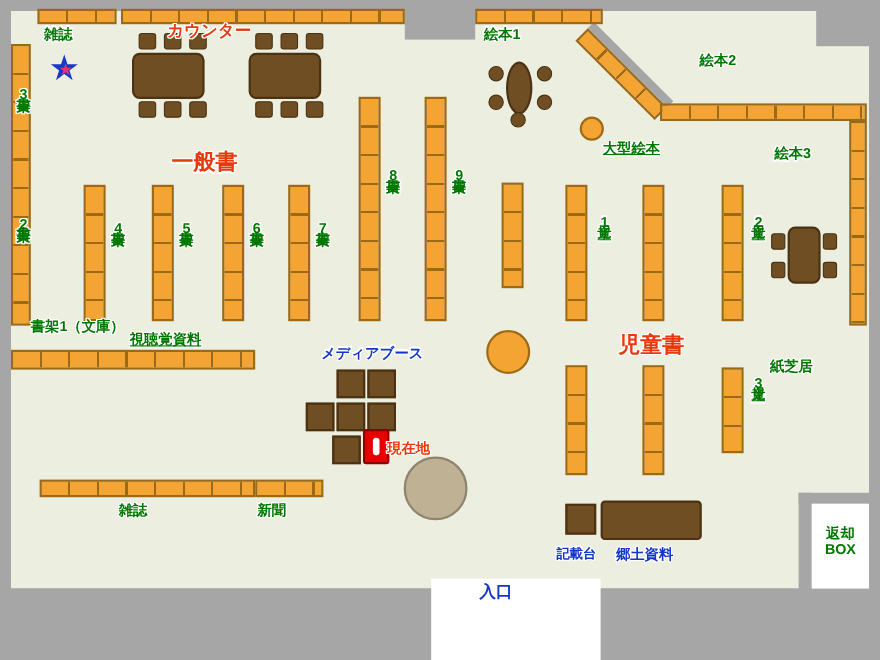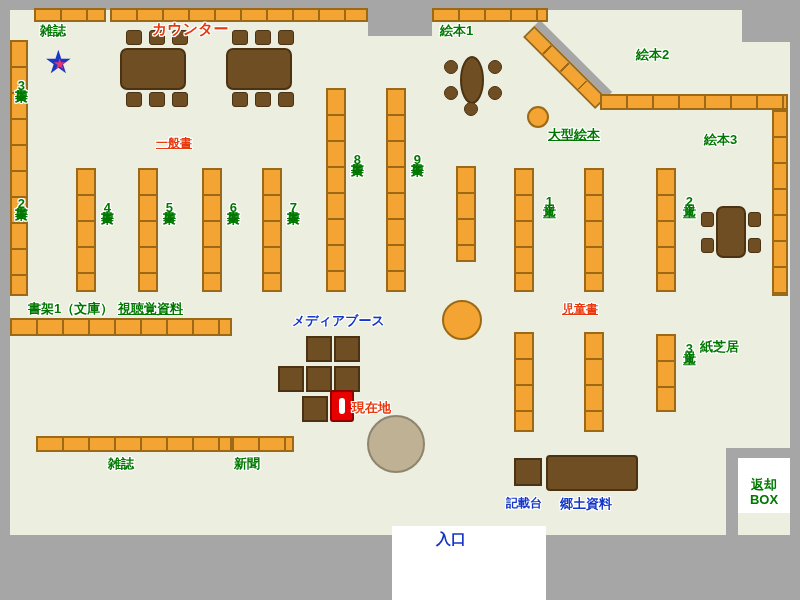--- a/index.html
+++ b/index.html
@@ -26,26 +26,26 @@
         border:2px solid #8E0000;box-sizing:border-box;border-radius:3px;}
   .here-inner{position:absolute;left:7px;top:6px;width:6px;height:16px;background:#FFFFFF;border-radius:3px;}
   .diag{position:absolute;left:540px;top:20px;width:102px;height:24px;transform:rotate(45deg);transform-origin:0 0;}
   .dwall{position:absolute;left:0;top:0;width:102px;height:8px;background:#A6A6A6;}
   .dshelf{position:absolute;left:0;top:8px;width:102px;height:16px;box-sizing:border-box;border:2px solid #9C6A16;
           background:repeating-linear-gradient(to right,#F4A432 0 23px,#9C6A16 23px 25px);}
   .lbl{position:absolute;font-weight:bold;font-size:13px;line-height:1.15;white-space:nowrap;
        text-shadow:1px 1px 0 #fff,-1px -1px 0 #fff,1px -1px 0 #fff,-1px 1px 0 #fff,
                    0 1px 0 #fff,0 -1px 0 #fff,1px 0 0 #fff,-1px 0 0 #fff;}
   .g{color:#007800;} .r{color:#E8380D;} .b{color:#1436C8;} .w{color:#FFFFFF;text-shadow:none;}
-  .big{font-size:12px;text-decoration:underline;} .med{font-size:15px;}
+  .big{font-size:20px;} .med{font-size:15px;}
   .vert{writing-mode:vertical-rl;text-orientation:upright;}
   .star{position:absolute;left:44px;top:44px;width:36px;height:36px;}
   .star-outer{position:absolute;left:0;top:0;font-size:32px;line-height:36px;color:#1838C8;}
   .star-inner{position:absolute;left:9px;top:2px;font-size:15px;line-height:36px;color:#E8336E;}
-  .retbox{position:absolute;left:738px;top:458px;width:52px;height:55px;background:#FFFFFF;
+  .retbox{position:absolute;left:738px;top:458px;width:52px;height:77px;background:#FFFFFF;
           text-align:center;padding-top:20px;box-sizing:border-box;}
 </style>
 </head>
 <body>
 
 <div class="map">
   <div class="floor"></div>
 
   <div class="wall" style="left:0;top:0;width:800px;height:10px;"></div>
   <div class="wall" style="left:0;top:0;width:10px;height:600px;"></div>
@@ -156,30 +156,30 @@
   <div class="lbl g vert" style="left:13px;top:78px;">書架3</div>
   <div class="lbl g vert" style="left:13px;top:196px;">書架2</div>
 
   <div class="lbl r big" style="left:156px;top:137px;">一般書</div>
   <div class="lbl g vert" style="left:99px;top:200px;">書架4</div>
   <div class="lbl g vert" style="left:161px;top:200px;">書架5</div>
   <div class="lbl g vert" style="left:225px;top:200px;">書架6</div>
   <div class="lbl g vert" style="left:285px;top:200px;">書架7</div>
   <div class="lbl g vert" style="left:349px;top:152px;">書架8</div>
   <div class="lbl g vert" style="left:409px;top:152px;">書架9</div>
-  <div class="lbl g" style="left:28px;top:302px;">書架1（文庫）</div>
+  <div class="lbl g" style="left:28px;top:290px;">書架1（文庫）</div>
   <div class="lbl g" style="left:118px;top:302px;text-decoration:underline;">視聴覚資料</div>
 
   <div class="lbl b" style="left:292px;top:314px;">メディアブース</div>
   <div class="lbl r" style="left:352px;top:401px;">現在地</div>
 
   <div class="lbl r big" style="left:562px;top:303px;">児童書</div>
   <div class="lbl g vert" style="left:541px;top:194px;">児童1</div>
   <div class="lbl g vert" style="left:681px;top:194px;">児童2</div>
   <div class="lbl g vert" style="left:681px;top:341px;">児童3</div>
-  <div class="lbl g" style="left:700px;top:340px;">紙芝居</div>
+  <div class="lbl g" style="left:700px;top:326px;">紙芝居</div>
 
   <div class="lbl g" style="left:108px;top:457px;">雑誌</div>
   <div class="lbl g" style="left:234px;top:457px;">新聞</div>
 
   <div class="lbl b" style="left:506px;top:497px;font-size:12px;">記載台</div>
   <div class="lbl b" style="left:560px;top:497px;">郷土資料</div>
 </div>
 
 </body></html>

